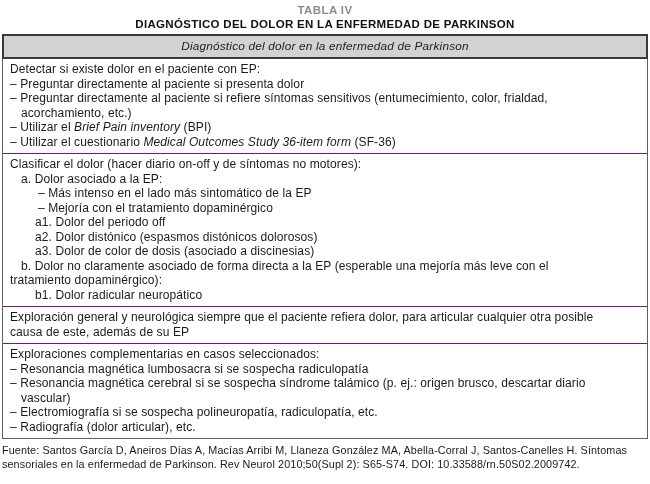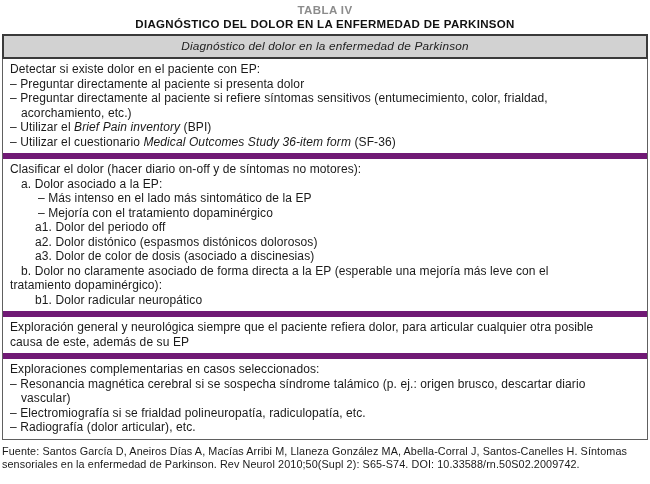--- a/index.html
+++ b/index.html
@@ -33,21 +33,21 @@
     font-size: 11.8px;
     color: #222222;
     padding: 3px 0 4px 0;
     letter-spacing: 0.2px;
   }
   .tbody {
     border: 1px solid #606060;
     border-top: none;
   }
   .trow { padding: 3px 7px 4px 7px; }
-  .trow + .trow { border-top: 6px solid #701a75; }
+  .trow + .trow { border-top: 1px solid #701a75; }
   .tline {
     font-size: 12px;
     line-height: 14.5px;
     white-space: nowrap;
     letter-spacing: 0.1px;
   }
   .ind0 { padding-left: 0; }
   .ind1 { padding-left: 11px; }
   .ind2 { padding-left: 25px; }
   .ind3 { padding-left: 28px; }
@@ -95,23 +95,24 @@
           <div class="tline ind1"><span>b.  Dolor no claramente asociado de forma directa a la EP (esperable una mejoría más leve con el</span></div>
           <div class="tline ind0"><span>tratamiento dopaminérgico):</span></div>
           <div class="tline ind2"><span>b1. Dolor radicular neuropático</span></div>
         </div>
         <div class="trow">
           <div class="tline ind0"><span>Exploración general y neurológica siempre que el paciente refiera dolor, para articular cualquier otra posible</span></div>
           <div class="tline ind0"><span>causa de este, además de su EP</span></div>
         </div>
         <div class="trow">
           <div class="tline ind0"><span>Exploraciones complementarias en casos seleccionados:</span></div>
+          <div class="tline ind0"><span>– Resonancia magnética lumbosacra si se sospecha radiculopatía</span></div>
           <div class="tline ind0"><span>– Resonancia magnética cerebral si se sospecha síndrome talámico (p. ej.: origen brusco, descartar diario</span></div>
           <div class="tline ind1"><span>vascular)</span></div>
-          <div class="tline ind0"><span>– Electromiografía si se frialdad polineuropatía, radiculopatía, etc.</span></div>
+          <div class="tline ind0"><span>– Electromiografía si se sospecha polineuropatía, radiculopatía, etc.</span></div>
           <div class="tline ind0"><span>– Radiografía (dolor articular), etc.</span></div>
         </div>
       </div>
   </div>
 
   <div class="footer">
     <div class="f-line">Fuente: Santos García D, Aneiros Días A, Macías Arribi M, Llaneza González MA, Abella-Corral J, Santos-Canelles H. Síntomas</div>
     <div class="f-line">sensoriales en la enfermedad de Parkinson. Rev Neurol 2010;50(Supl 2): S65-S74. DOI: 10.33588/rn.50S02.2009742.</div>
   </div>
 

